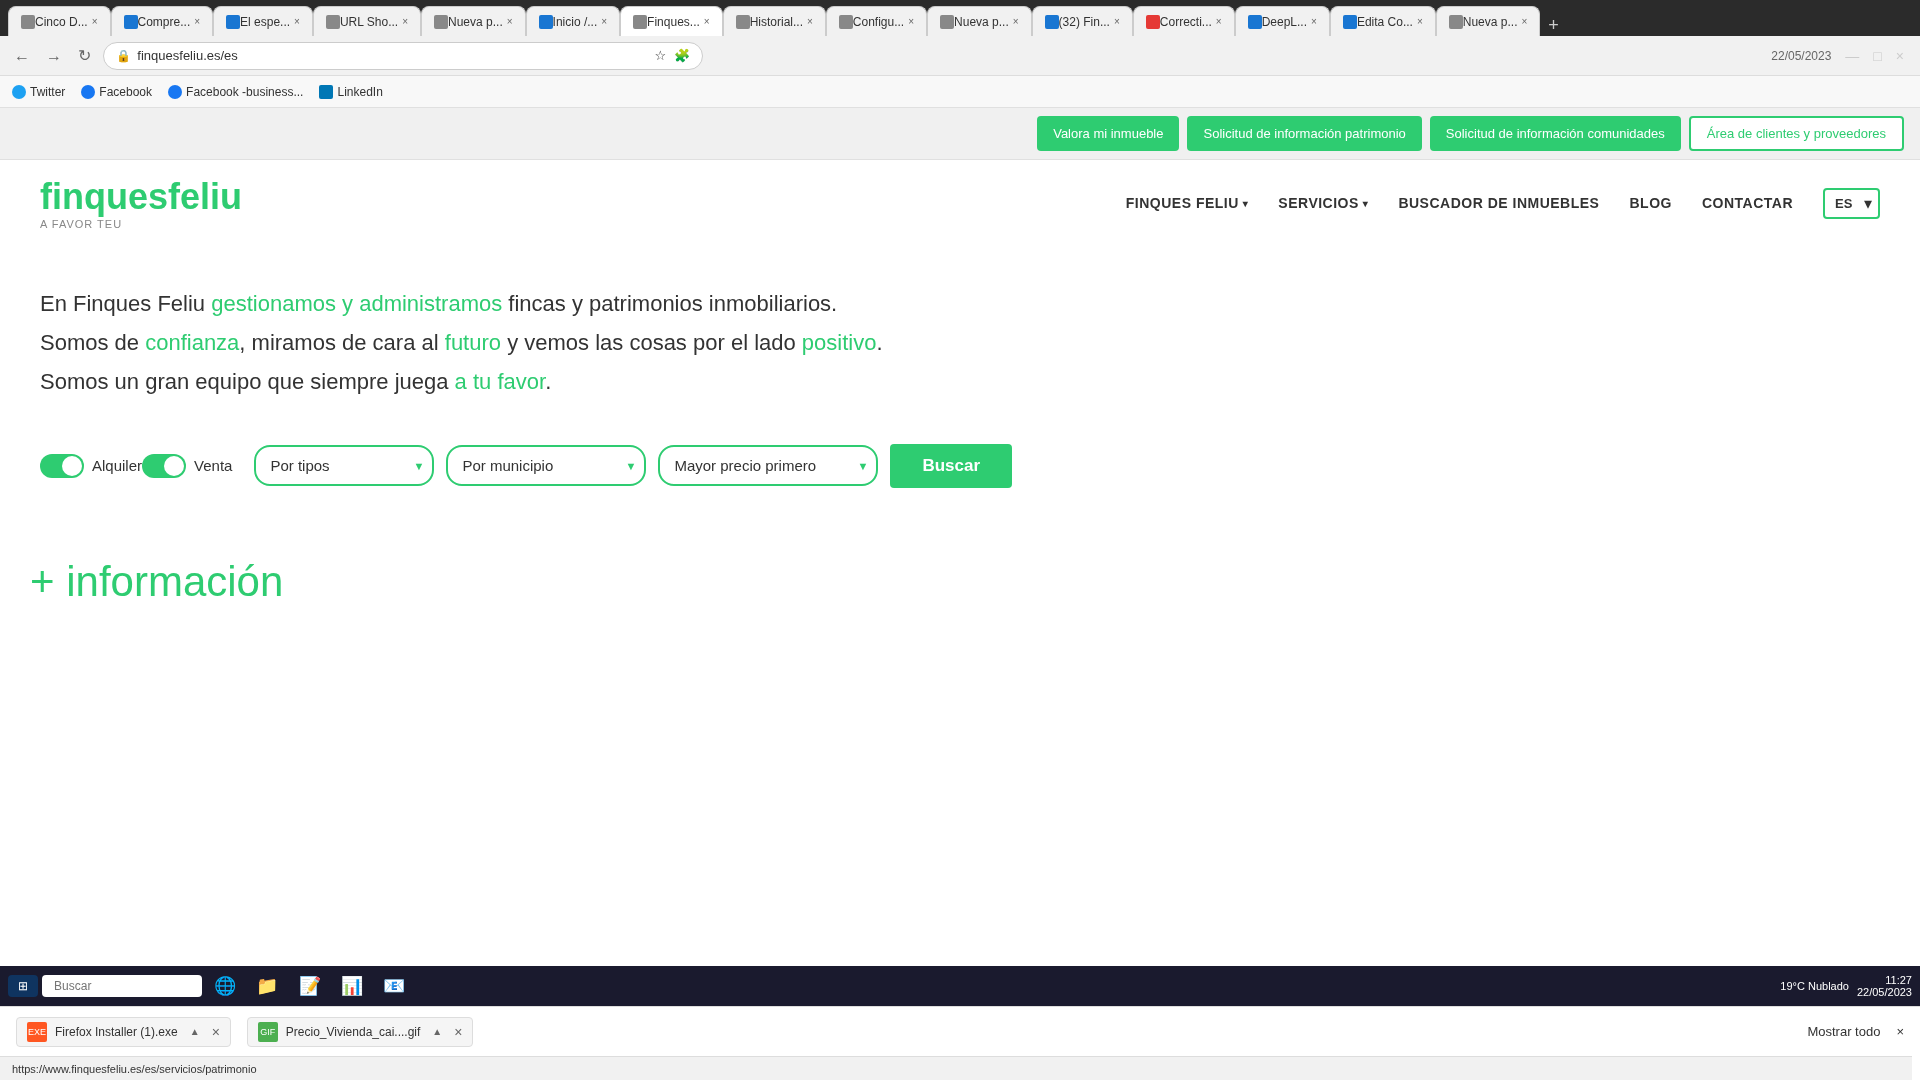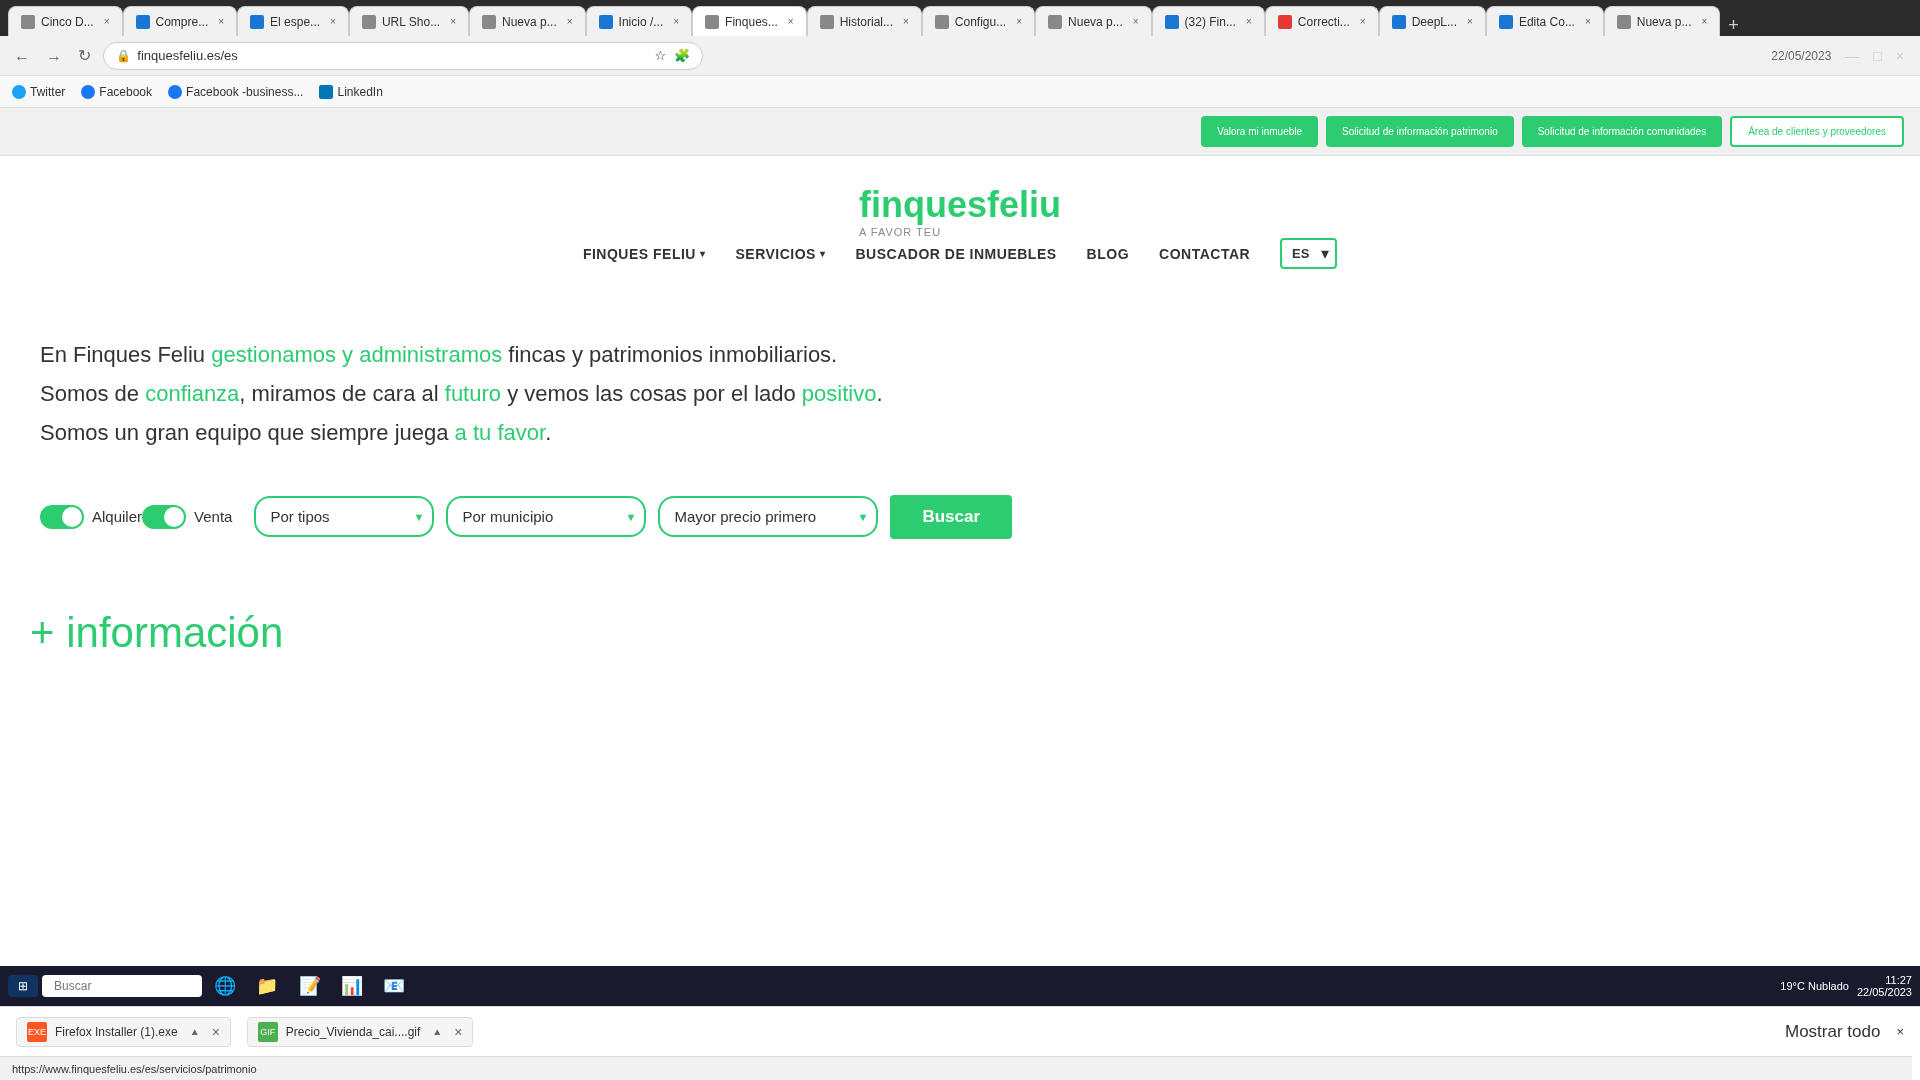--- a/index.html
+++ b/index.html
@@ -1,18 +1,18 @@
 <!DOCTYPE html>
 <html><head>
   <meta charset="utf-8">
   <style>
     * { margin: 0; padding: 0; box-sizing: border-box; }
     body { font-family: Arial, sans-serif; background: #fff; width: 1920px; min-height: 1080px; overflow-x: hidden; }
     .tab-bar { background: #2b2b2b; height: 36px; display: flex; align-items: flex-end; padding: 0 8px; overflow: hidden; }
-    .tab { background: #f1f1f1; border-radius: 8px 8px 0 0; padding: 0 12px; height: 30px; display: flex; align-items: center; font-size: 12px; color: #333; white-space: nowrap; max-width: 160px; overflow: hidden; text-overflow: ellipsis; gap: 6px; border: 1px solid #ccc; border-bottom: none; }
+    .tab { background: #f1f1f1; border-radius: 8px 8px 0 0; padding: 0 12px; height: 30px; display: flex; align-items: center; font-size: 12px; color: #333; white-space: nowrap; max-width: 160px; overflow: hidden; text-overflow: ellipsis; border: 1px solid #ccc; border-bottom: none; }
     .tab.active { background: #fff; z-index: 2; }
     .tab-close { color: #666; font-size: 10px; cursor: pointer; margin-left: 4px; }
     .tab-favicon { width: 14px; height: 14px; background: #4CAF50; border-radius: 2px; flex-shrink: 0; }
     .tab-favicon.red { background: #e53935; }
     .tab-favicon.blue { background: #1976D2; }
     .tab-favicon.gray { background: #888; }
 
     
     .address-row { background: #f1f1f1; height: 40px; display: flex; align-items: center; padding: 0 10px; gap: 8px; border-bottom: 1px solid #ddd; }
     .nav-btn { background: none; border: none; color: #666; font-size: 16px; cursor: pointer; padding: 4px; }
@@ -23,24 +23,24 @@
 
     
     .bookmarks-bar { background: #f8f8f8; height: 32px; display: flex; align-items: center; padding: 0 12px; gap: 16px; border-bottom: 1px solid #e0e0e0; }
     .bookmark-item { display: flex; align-items: center; gap: 4px; font-size: 12px; color: #333; cursor: pointer; text-decoration: none; }
     .bookmark-icon { width: 14px; height: 14px; background: #1DA1F2; border-radius: 50%; flex-shrink: 0; }
     .bookmark-icon.fb { background: #1877F2; }
     .bookmark-icon.li { background: #0077B5; border-radius: 2px; }
 
     
     .top-bar { background: #f0f0f0; padding: 8px 16px; display: flex; justify-content: flex-end; gap: 8px; border-bottom: 1px solid #e0e0e0; }
-    .top-bar-btn { background: #2ecc71; color: #fff; border: none; border-radius: 4px; padding: 8px 16px; font-size: 10px; cursor: pointer; font-weight: 500; }
-
-    
-    .site-header { display: flex; align-items: center; justify-content: space-between; padding: 28px 40px; background: #fff; flex-direction: column; }
+    .top-bar-btn { background: #2ecc71; color: #fff; border: none; border-radius: 4px; padding: 8px 16px; font-size: 13px; cursor: pointer; font-weight: 500; }
+
+    
+    .site-header { display: flex; align-items: center; justify-content: space-between; padding: 16px 40px; background: #fff; }
     .logo-area { display: flex; flex-direction: column; }
     .logo-text { font-size: 36px; font-weight: 700; color: #222; }
     .logo-text span { color: #2ecc71; }
     .logo-sub { font-size: 11px; color: #888; letter-spacing: 1px; text-transform: uppercase; }
 
     .main-nav { display: flex; align-items: center; gap: 30px; }
     .nav-item { font-size: 14px; color: #333; cursor: pointer; font-weight: 600; letter-spacing: 0.5px; display: flex; align-items: center; gap: 4px; }
     .lang-select { border: 2px solid #2ecc71; border-radius: 4px; padding: 6px 24px 6px 10px; font-size: 13px; font-weight: 600; color: #333; background: #fff; cursor: pointer; appearance: none; -webkit-appearance: none; position: relative; }
     .lang-wrapper { position: relative; display: flex; align-items: center; }
     .lang-arrow { position: absolute; right: 8px; pointer-events: none; color: #333; }
@@ -71,21 +71,21 @@
     
     .status-bar { position: fixed; bottom: 0; left: 0; right: 8px; background: #f1f1f1; height: 24px; display: flex; align-items: center; padding: 0 12px; font-size: 11px; color: #333; border-top: 1px solid #ddd; z-index: 100; }
     .status-url { color: #333; font-size: 11px; }
 
     
     .download-bar { position: fixed; bottom: 24px; left: 0; right: 0; background: #fff; height: 50px; display: flex; align-items: center; padding: 0 16px; gap: 16px; border-top: 1px solid #ddd; z-index: 99; }
     .download-item { display: flex; align-items: center; gap: 8px; background: #f5f5f5; border: 1px solid #ddd; border-radius: 4px; padding: 4px 10px; font-size: 12px; color: #333; }
     .download-icon { width: 20px; height: 20px; background: #FF5722; border-radius: 2px; display: flex; align-items: center; justify-content: center; color: #fff; font-size: 9px; }
     .download-expand { font-size: 10px; color: #666; cursor: pointer; margin-left: 4px; }
     .download-close { font-size: 14px; color: #666; cursor: pointer; margin-left: 4px; }
-    .show-all-btn { margin-left: auto; font-size: 17px; color: #333; cursor: pointer; background: none; border: none; }
+    .show-all-btn { margin-left: auto; font-size: 13px; color: #333; cursor: pointer; background: none; border: none; }
     .hide-btn { font-size: 13px; color: #333; cursor: pointer; background: none; border: none; }
 
     
     .taskbar { position: fixed; bottom: 74px; left: 0; right: 0; height: 40px; background: #1a1a2e; display: flex; align-items: center; padding: 0 8px; gap: 4px; z-index: 98; }
     .taskbar-start { background: #0f3460; border: none; border-radius: 4px; padding: 4px 10px; color: #fff; font-size: 12px; cursor: pointer; display: flex; align-items: center; gap: 4px; }
     .taskbar-search { background: #fff; border: none; border-radius: 4px; padding: 4px 12px; font-size: 12px; width: 160px; color: #333; }
     .taskbar-app { background: none; border: none; padding: 4px 8px; color: #fff; font-size: 18px; cursor: pointer; }
     .taskbar-right { margin-left: auto; display: flex; align-items: center; gap: 8px; color: #fff; font-size: 11px; }
     .taskbar-clock { text-align: right; }
 

